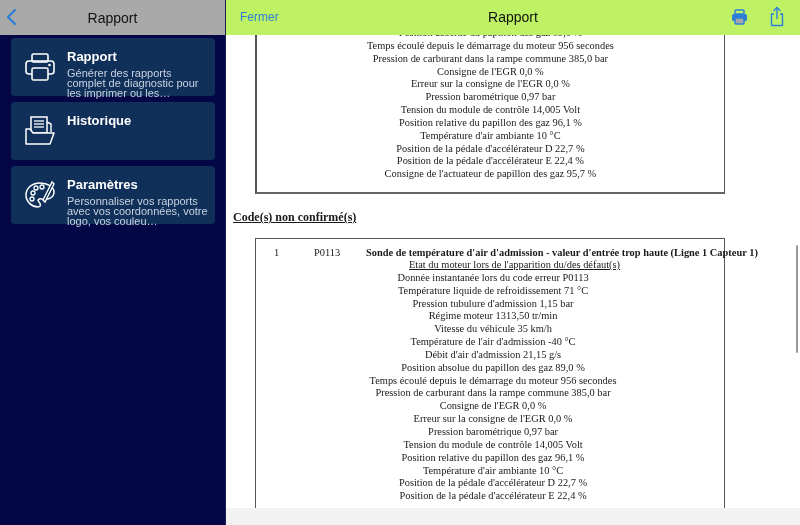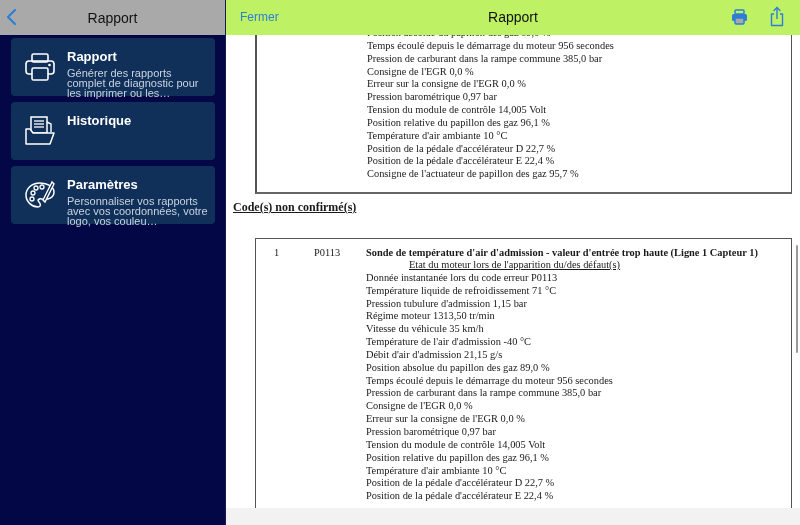--- a/index.html
+++ b/index.html
@@ -23,26 +23,26 @@
   .main-header { position: absolute; left: 0; top: 0; width: 574px; height: 35px; background: #bef264; z-index: 5; }
   .close-btn { position: absolute; left: 14px; top: 10px; font-size: 12px; color: #2d7fd6; cursor: pointer; }
   .main-title { position: absolute; left: 0; width: 574px; top: 9px; text-align: center; font-size: 14px; color: #111; }
   .print-btn { position: absolute; left: 505px; top: 9px; width: 17px; height: 16px; cursor: pointer; }
   .share-btn { position: absolute; left: 544px; top: 6px; width: 14px; height: 21px; cursor: pointer; }
 
   .doc { position: absolute; left: 0; top: 35px; width: 574px; height: 475px; overflow: hidden; background: #fff; font-family: "Liberation Serif", serif; color: #1a1a1a; }
   .doc-left-edge { position: absolute; left: 0; top: 35px; width: 2px; height: 490px; background: #e8e8e8; }
   .bottom-gray { position: absolute; left: 0; top: 508px; width: 574px; height: 17px; background: #f2f2f2; }
 
-  .box { position: absolute; left: 29px; width: 537px; border: 1px solid #555; border-width: 1px; }
+  .box { position: absolute; left: 29px; width: 470px; border: 1px solid #555; border-width: 1px; text-align: center; }
   .box1 { top: -30px; height: 189px; border-top: none; border-left: 2px solid #555; border-bottom: 2px solid #666; }
   .box2 { top: 203px; height: 300px; border-bottom: none; }
   .lines { position: absolute; left: 110px; font-size: 10.4px; line-height: 12.85px; white-space: nowrap; }
 
-  .section-title { position: absolute; left: 7px; top: 165px; font-size: 12px; font-weight: bold; text-decoration: underline; }
+  .section-title { position: absolute; left: 7px; top: 175px; font-size: 12px; font-weight: bold; text-decoration: underline; }
 
   .code-num { position: absolute; left: 18px; top: 8px; font-size: 10.4px; }
   .code-id { position: absolute; left: 58px; top: 8px; font-size: 10.4px; }
   .code-desc { position: absolute; left: 110px; top: 8px; font-size: 10.4px; font-weight: bold; white-space: nowrap; }
   .state-title { text-decoration: underline; margin-left: 43px; }
 
   .scrollbar { position: absolute; left: 570px; top: 210px; width: 2px; height: 108px; background: #9a9a9a; border-radius: 1px; }
 </style>
 </head>
 <body>

